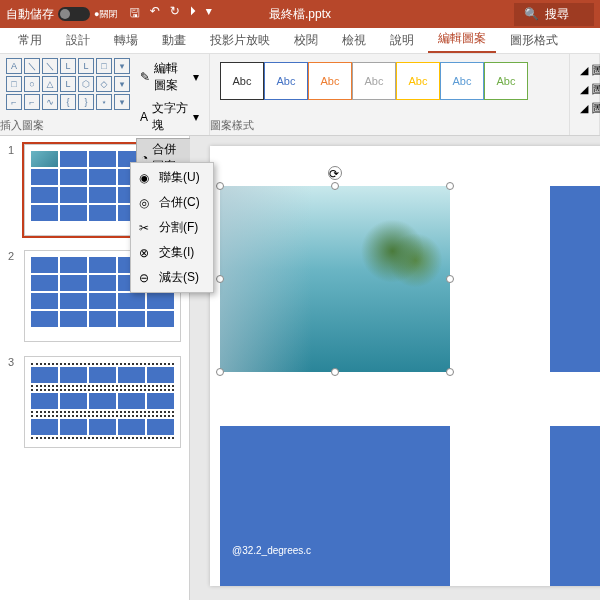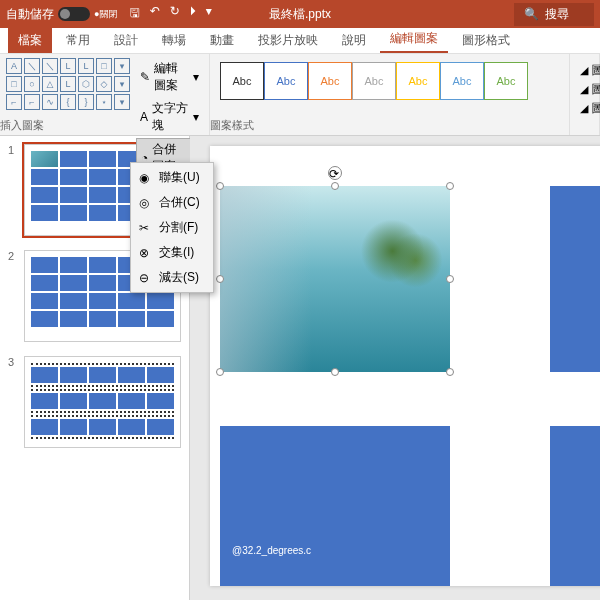--- a/index.html
+++ b/index.html
@@ -80,26 +80,27 @@
     <span>▾</span>
   </div>
   <div class="filename">最終檔.pptx</div>
   <div class="search">
     <span>🔍</span>
     <span>搜尋</span>
   </div>
 </div>
 
 <div class="ribbon-tabs">
-  <div class="tab file">檔案</div>
   <div class="tab">常用</div>
   <div class="tab">設計</div>
   <div class="tab">轉場</div>
   <div class="tab">動畫</div>
   <div class="tab">投影片放映</div>
+  <div class="tab">校閱</div>
+  <div class="tab">檢視</div>
   <div class="tab">說明</div>
   <div class="tab active">編輯圖案</div>
   <div class="tab">圖形格式</div>
 </div>
 
 <div class="ribbon">
   <div class="rgroup" style="width:210px">
     <div style="display:flex">
       <div class="shapes-gallery">
         <div class="sh">A</div>

